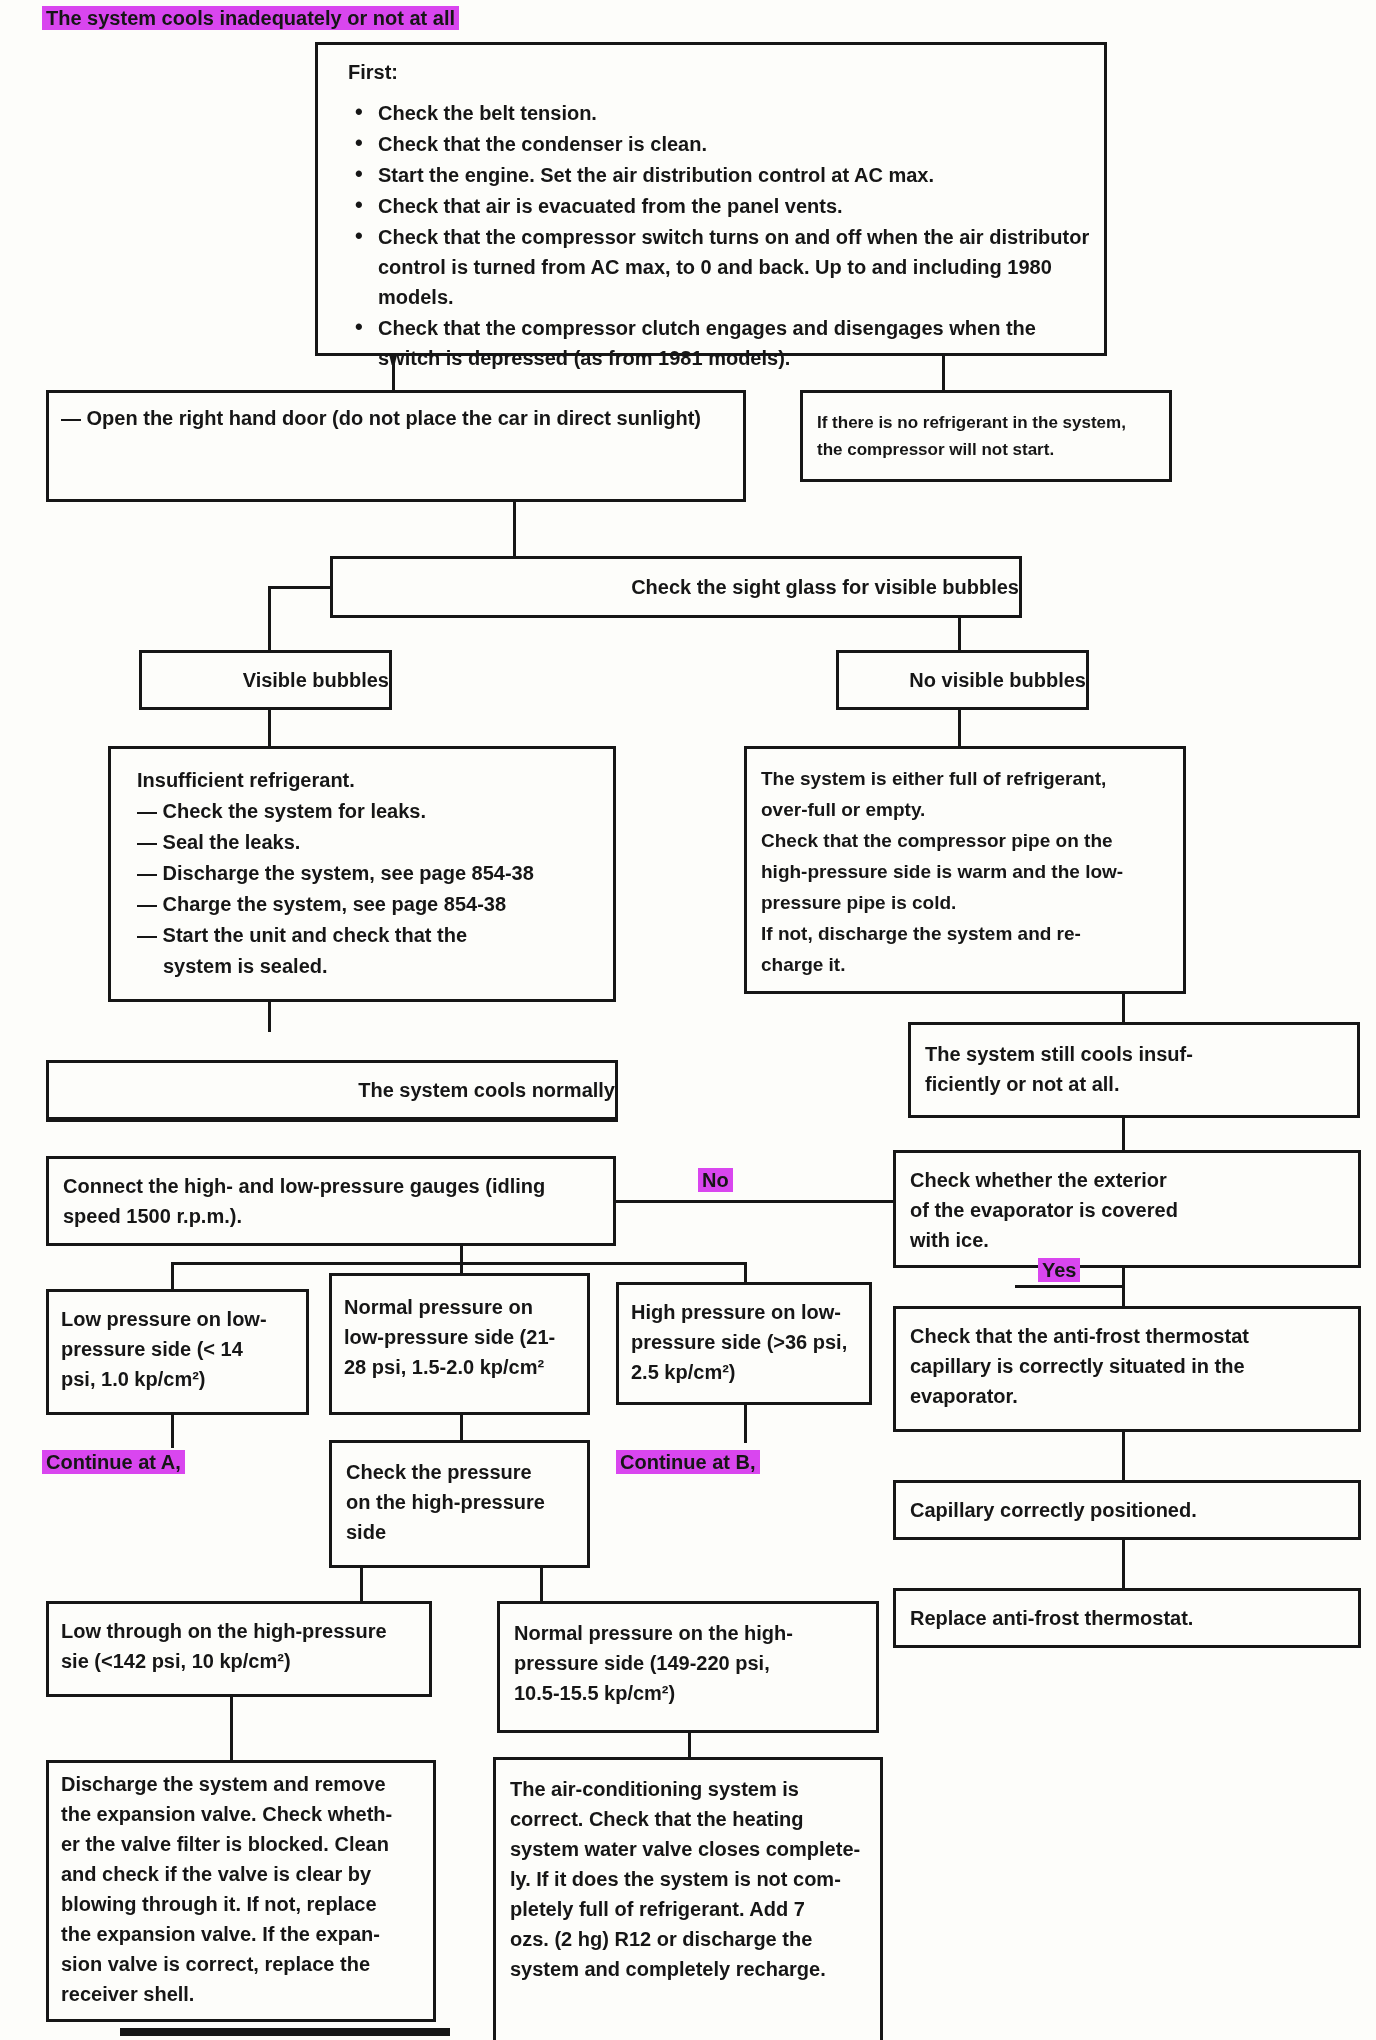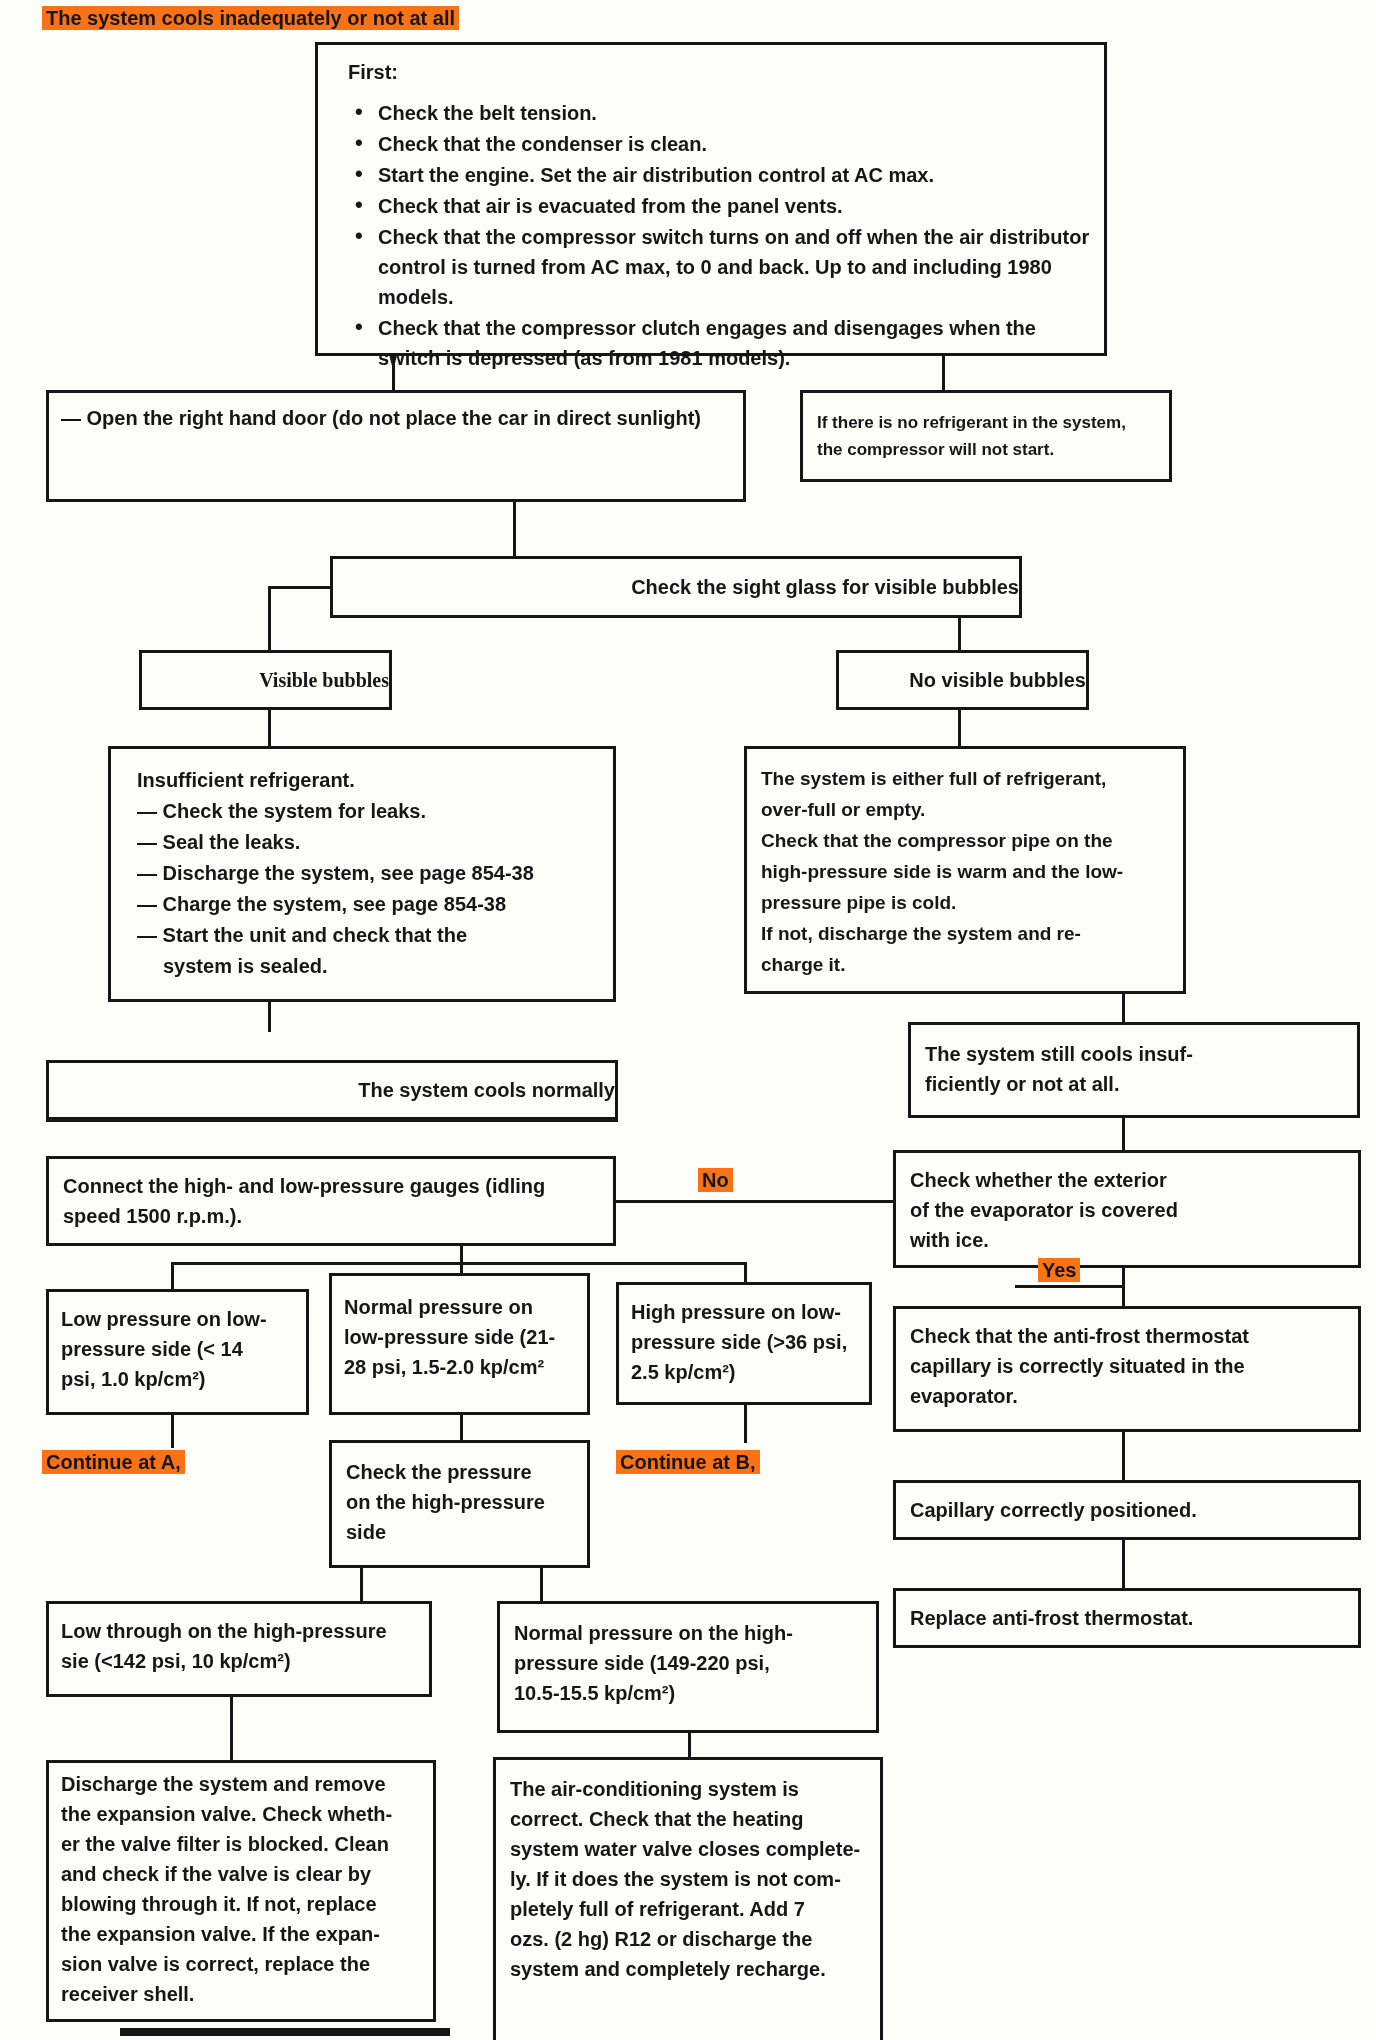--- a/index.html
+++ b/index.html
@@ -8,21 +8,21 @@
     font-family:"Liberation Sans","DejaVu Sans",sans-serif;
     font-weight:bold;color:#161616;overflow:hidden;
   }
   .box{
     position:absolute;border:3px solid #161616;background:#fdfdfa;
     font-size:20px;line-height:30px;box-sizing:border-box;
   }
   .center{display:flex;align-items:center;justify-content:flex-end;text-align:center;}
   .vl{position:absolute;width:3px;background:#161616;}
   .hl{position:absolute;height:3px;background:#161616;}
-  .lbl{position:absolute;font-size:20px;line-height:24px;background:#f97316;padding:0 4px;z-index:3;}
+  .lbl{position:absolute;font-size:20px;line-height:24px;background:#d946ef;padding:0 4px;z-index:3;}
   .heading{margin-bottom:11px;}
   .bullet{padding-left:30px;position:relative;margin-bottom:1px;}
   .bullet::before{content:"\2022";position:absolute;left:7px;top:-1px;font-size:22px;}
   .dash{padding-left:26px;text-indent:-26px;}
   .cont{padding-left:26px;}
   .nw{white-space:nowrap;}
   .bar{position:absolute;background:#161616;}
 </style>
 </head>
 <body>
@@ -56,21 +56,21 @@
   <div class="vl" style="left:513px;top:502px;height:54px;"></div>
 
   <div class="box center" style="left:330px;top:556px;width:692px;height:62px;">
     <div>Check the sight glass for visible bubbles</div>
   </div>
 
   <div class="hl" style="left:268px;top:586px;width:62px;"></div>
   <div class="vl" style="left:268px;top:586px;height:64px;"></div>
   <div class="vl" style="left:958px;top:618px;height:32px;"></div>
 
-  <div class="box center" style="left:139px;top:650px;width:253px;height:60px;font-family:Liberation Serif, serif;">
+  <div class="box center" style="left:139px;top:650px;width:253px;height:60px;">
     <div>Visible bubbles</div>
   </div>
 
   <div class="box center" style="left:836px;top:650px;width:253px;height:60px;">
     <div>No visible bubbles</div>
   </div>
 
   <div class="vl" style="left:268px;top:710px;height:36px;"></div>
   <div class="vl" style="left:958px;top:710px;height:36px;"></div>
 

